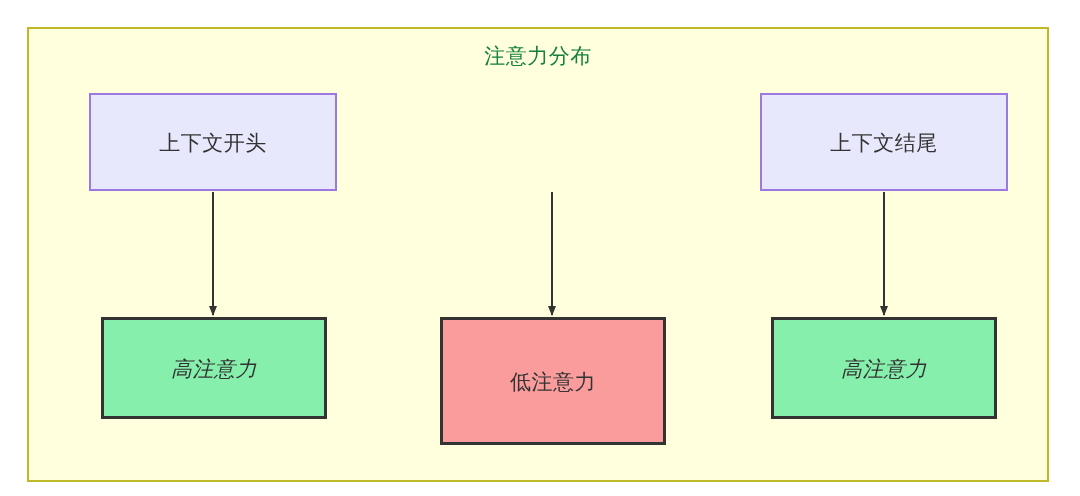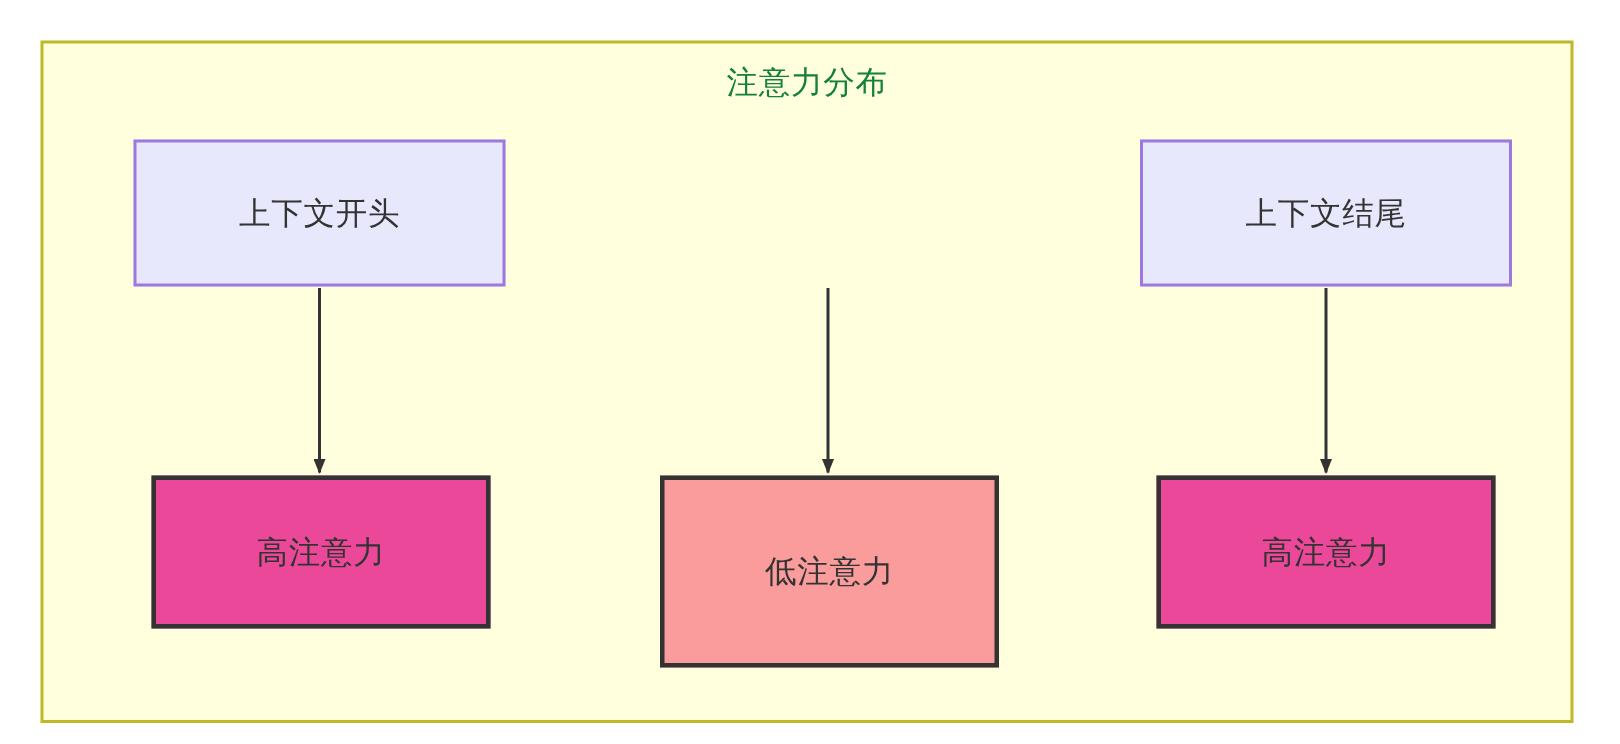--- a/index.html
+++ b/index.html
@@ -63,21 +63,22 @@
   .node.context {
     background: #e8e8fd;
     border: 2px solid #9d78e0;
   }
 
   .node.attention {
     border: 3px solid #333333;
   }
 
   .node.high {
-    background: #ec4899;
+    background: #86efac;
+    font-style: italic;
   }
 
   .node.low {
     background: #fa9c9c;
   }
 
   
   .ctx-start  { left: 89px;  top: 93px;  width: 248px; height: 98px; }
   .ctx-middle { left: 428px; top: 93px;  width: 248px; height: 98px; }
   .ctx-end    { left: 760px; top: 93px;  width: 248px; height: 98px; text-align: center; }

